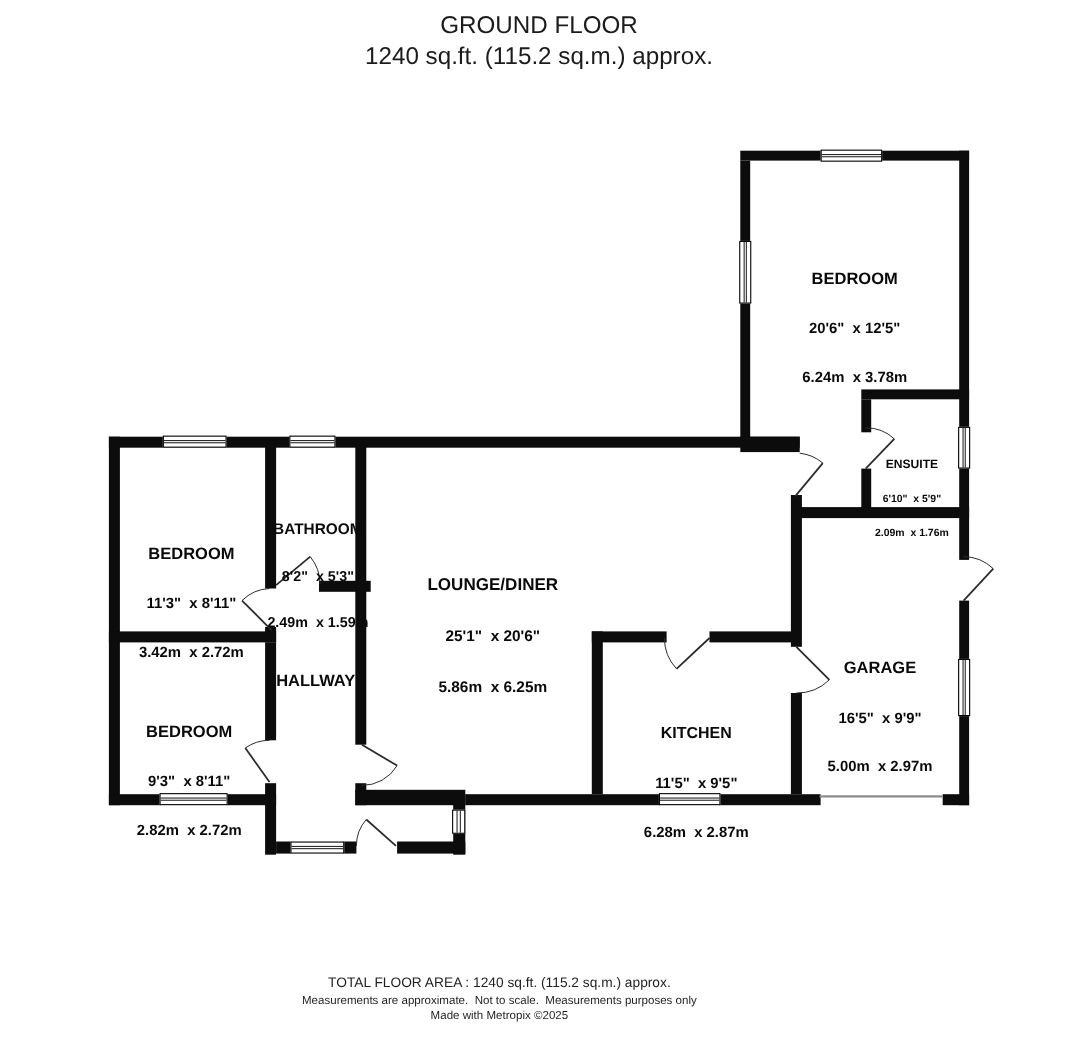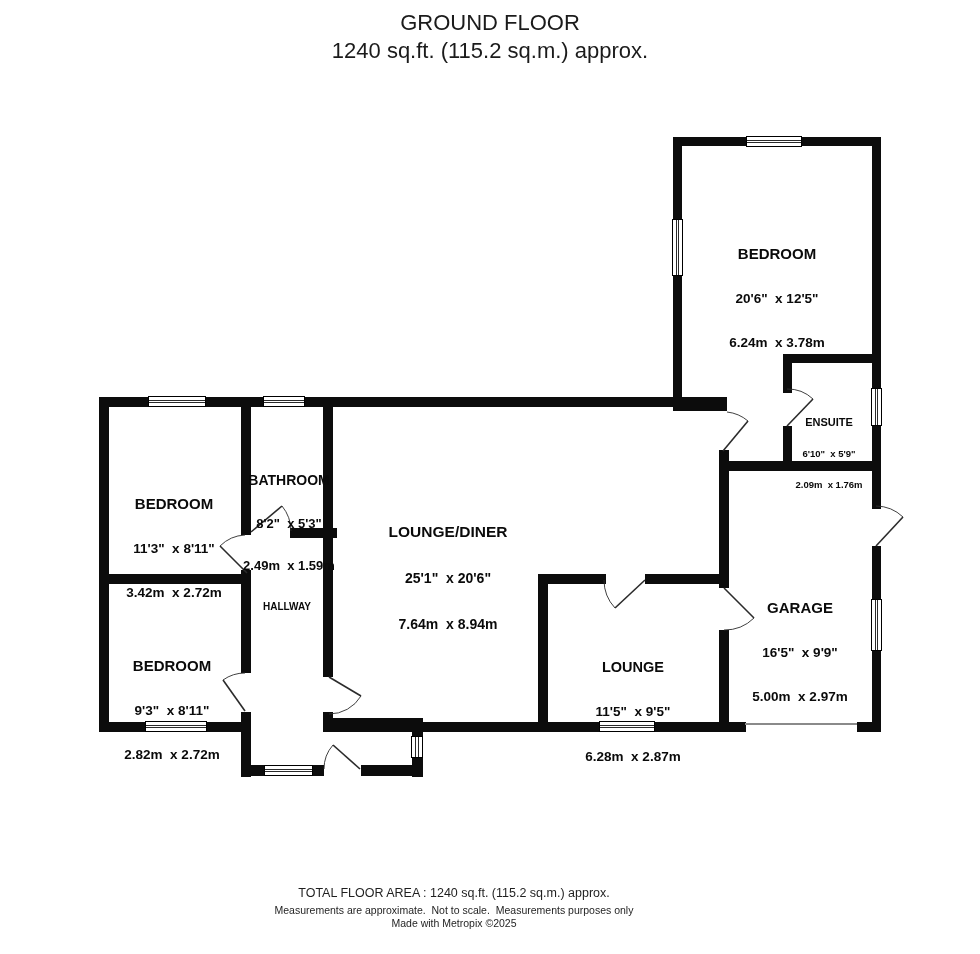--- a/index.html
+++ b/index.html
@@ -133,35 +133,35 @@
 
   <div class="room-label" style="left:289px;top:444px;font-size:13px;">
     <span class="nm" style="font-size:14px;">BATHROOM</span>
     <span class="dim">8'2"  x 5'3"</span>
     <span class="dim">2.49m  x 1.59m</span>
   </div>
 
   <div class="room-label" style="left:448px;top:492px;font-size:14px;">
     <span class="nm" style="font-size:15.5px;">LOUNGE/DINER</span>
     <span class="dim">25'1"  x 20'6"</span>
-    <span class="dim">7.64m  x 8.94m</span>
+    <span class="dim">5.86m  x 6.25m</span>
   </div>
 
-  <div class="room-label" style="left:287px;top:579px;font-size:10px;">
+  <div class="room-label" style="left:287px;top:579px;font-size:15px;">
     <span class="nm">HALLWAY</span>
   </div>
 
   <div class="room-label" style="left:172px;top:628px;font-size:13.5px;">
     <span class="nm" style="font-size:15px;">BEDROOM</span>
     <span class="dim">9'3"  x 8'11"</span>
     <span class="dim">2.82m  x 2.72m</span>
   </div>
 
   <div class="room-label" style="left:633px;top:630px;font-size:13.5px;">
-    <span class="nm" style="font-size:14.5px;">LOUNGE</span>
+    <span class="nm" style="font-size:14.5px;">KITCHEN</span>
     <span class="dim">11'5"  x 9'5"</span>
     <span class="dim">6.28m  x 2.87m</span>
   </div>
 
   <div class="room-label" style="left:800px;top:570px;font-size:13.5px;">
     <span class="nm" style="font-size:15px;">GARAGE</span>
     <span class="dim">16'5"  x 9'9"</span>
     <span class="dim">5.00m  x 2.97m</span>
   </div>
 

